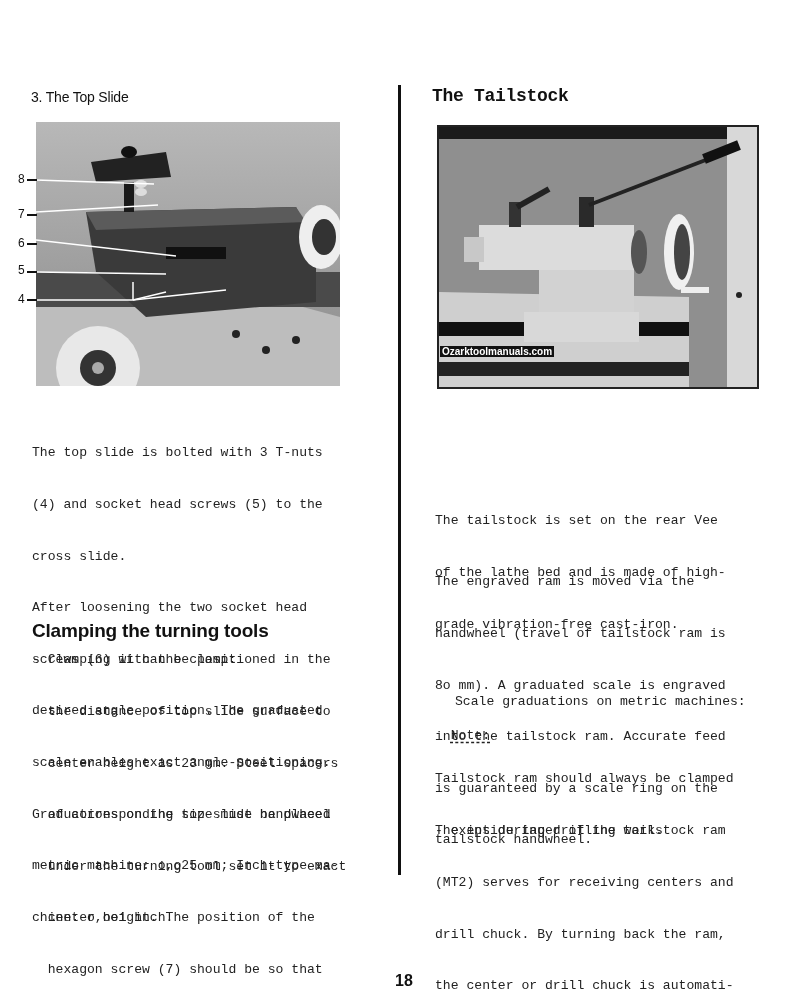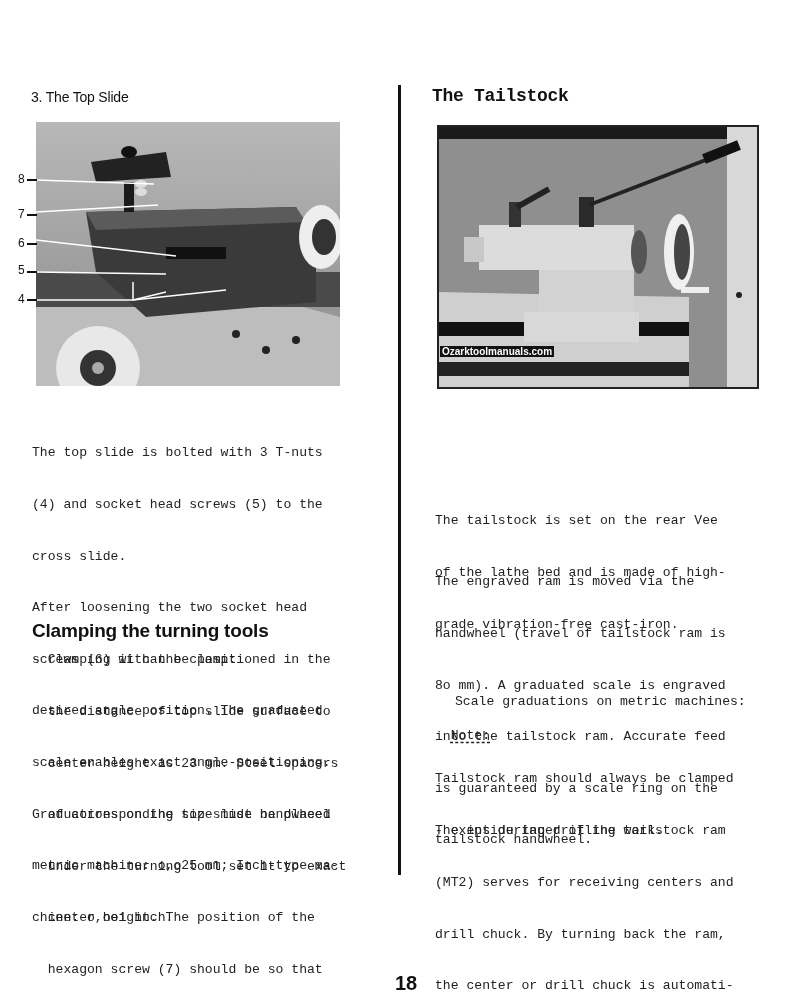--- a/index.html
+++ b/index.html
@@ -16,21 +16,21 @@
   
   .photo-left { left: 36px; top: 122px; width: 304px; height: 264px; background: #9a9a9a; overflow: hidden; }
   .photo-right { left: 437px; top: 125px; width: 322px; height: 264px; border: 2px solid #222; background: #8c8c8c; overflow: hidden; box-sizing: border-box; }
 
   .callout-num { font-family: "Liberation Sans", sans-serif; font-size: 12px; color: #111; }
 
   .para { font-size: 13.1px; line-height: 17.2px; white-space: pre; color: #222; }
   .subhead { left: 32px; top: 620px; font-size: 19px; font-weight: bold; letter-spacing: -0.2px; }
   .note-label { text-decoration: underline dashed; text-underline-offset: 3px; }
 
-  .page-num { left: 395px; top: 972px; font-size: 20px; font-weight: bold; }
+  .page-num { left: 395px; top: 972px; font-size: 16px; font-weight: bold; }
   .watermark { left: 440px; top: 346px; font-size: 10px; font-weight: bold; color: #fff; background: #111; padding: 0 2px; }
 </style>
 </head>
 <body>
 
 <div class="abs sans h-left">3. The Top Slide</div>
 
 <div class="abs photo-left">
   <svg width="304" height="264" viewBox="0 0 304 264">
     <defs>

